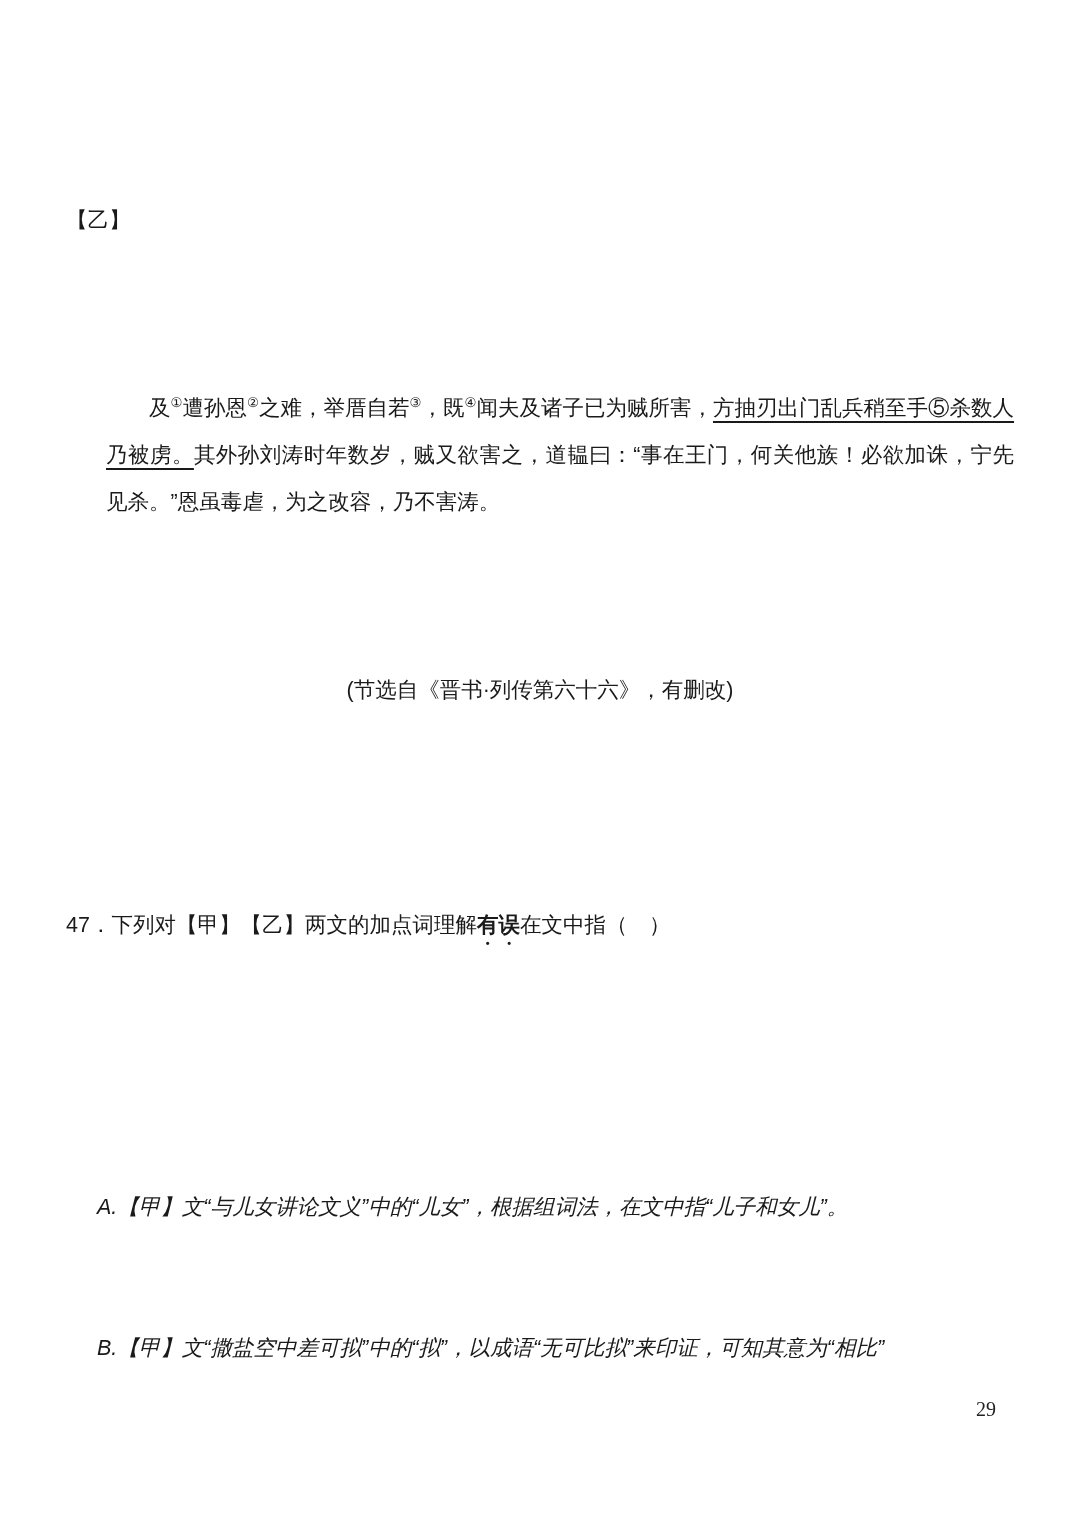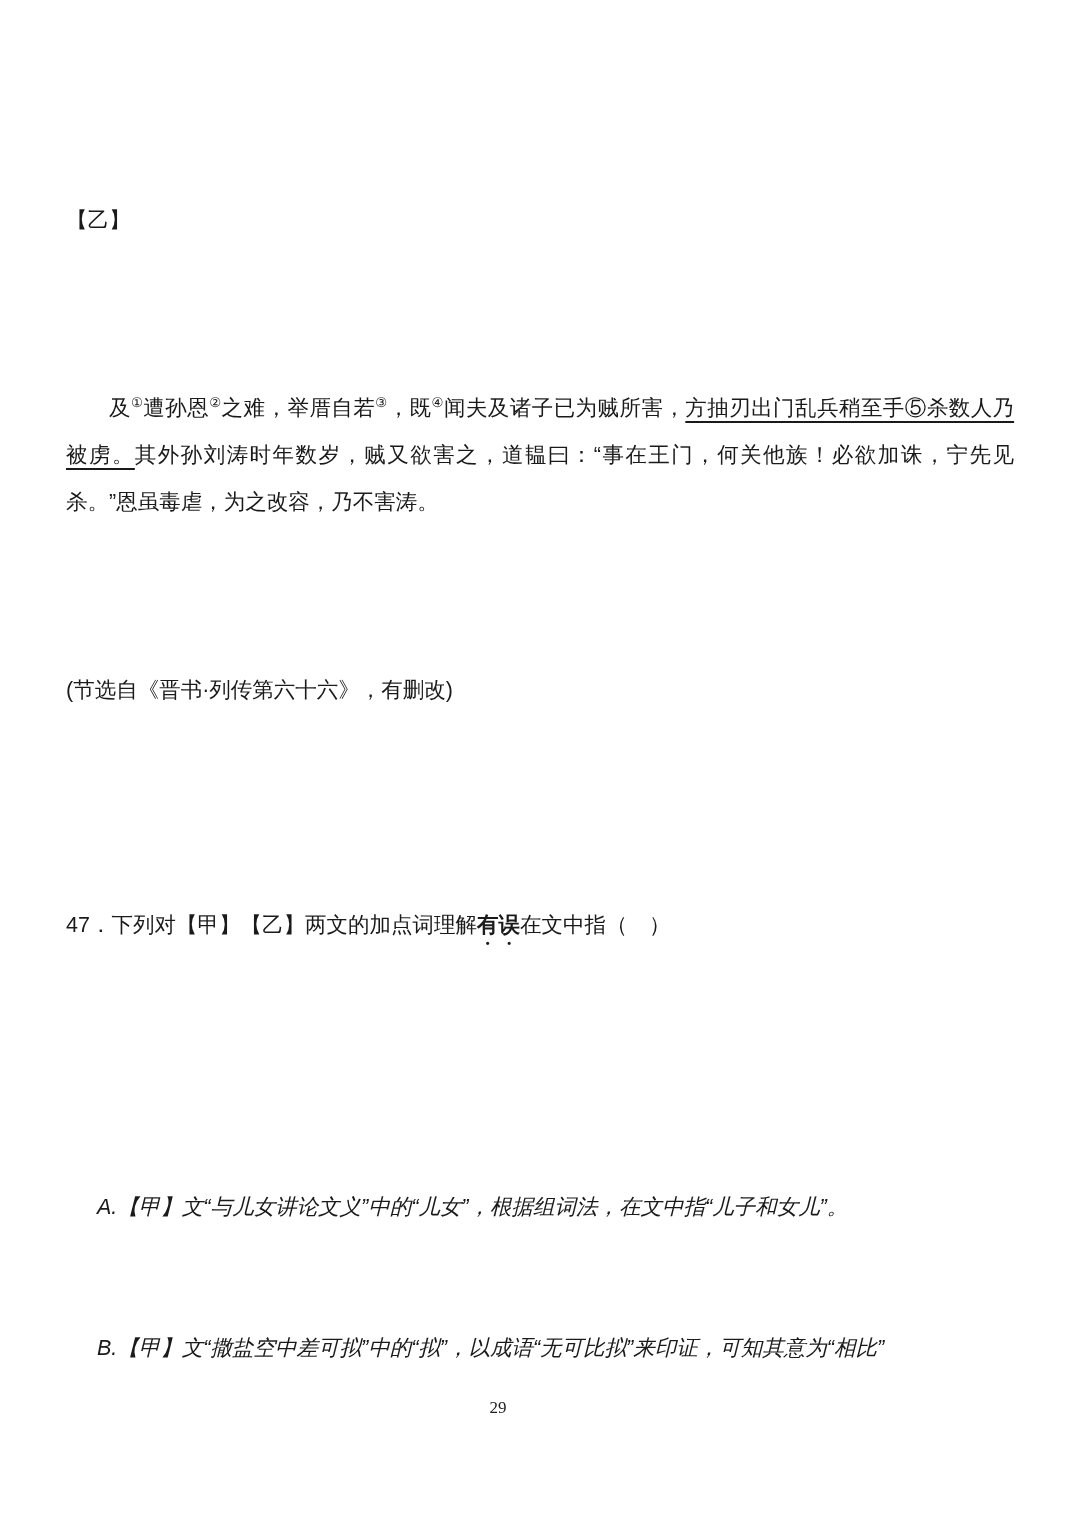--- a/index.html
+++ b/index.html
@@ -17,50 +17,50 @@
     top: 56px;
     left: 66px;
     right: 66px;
     font-size: 21.5px;
     line-height: 47px;
     text-align: justify;
     white-space: pre-wrap;
   }
   p { margin: 0; }
   .section-label { text-align: left; }
-  .passage { text-indent: 2em; }
+  .passage { text-indent: 2em; margin-left: 40px; }
   .passage .u {
     text-decoration: underline;
     text-underline-offset: 6px;
     text-decoration-thickness: 1.5px;
   }
   sup {
     font-size: 0.62em;
     vertical-align: super;
     line-height: 0;
   }
-  .source-line { text-align: left; text-indent: 0; }
+  .source-line { text-align: center; text-indent: 0; }
   .note { text-align: justify; }
   .qline { margin-top: 0; }
   .option { padding-left: 31px; font-style: italic; }
   .em-dot {
     -webkit-text-emphasis: filled dot;
     text-emphasis: filled dot;
     -webkit-text-emphasis-position: under;
     text-emphasis-position: under right;
     font-weight: bold;
   }
   .page-footer {
     position: absolute;
     top: 1398px;
     left: 0;
     width: 996px;
-    text-align: center;
+    text-align: right;
     font-family: "Liberation Serif", serif;
-    font-size: 17px;
+    font-size: 20px;
     color: #222;
   }
 </style>
 </head>
 <body>
 
 <div class="page">
 
   <p class="section-label">【乙】</p>
 

